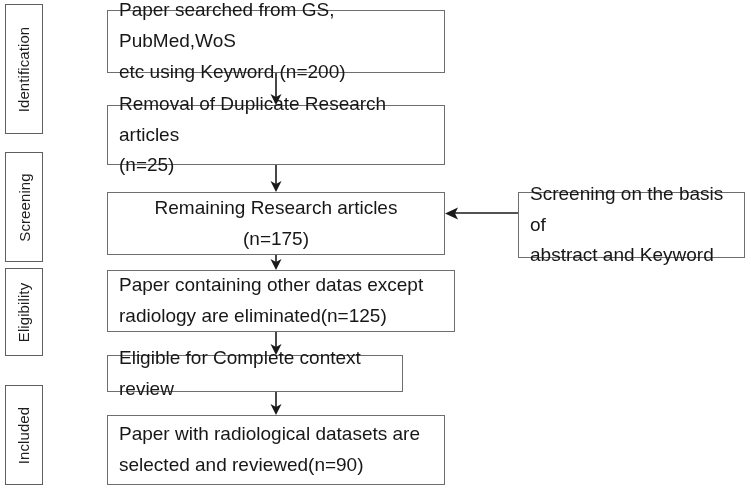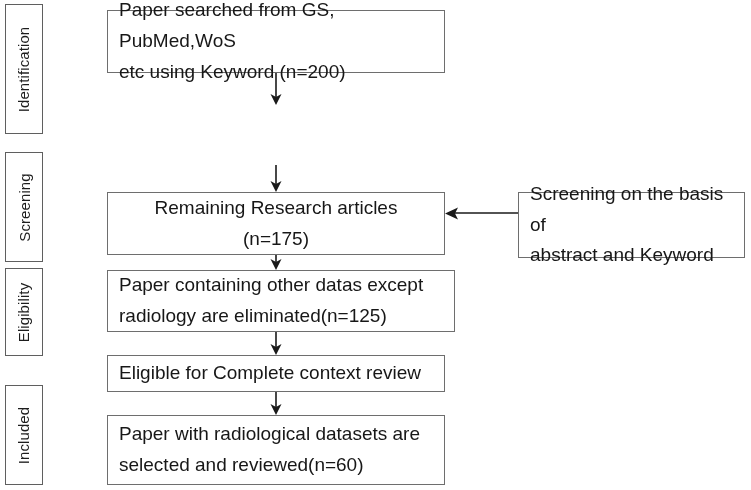--- a/index.html
+++ b/index.html
@@ -100,20 +100,24 @@
 etc using Keyword (n=200)</span>
   </div>
 
   <div class="arrow-v" style="left:267px; top:73px; height:32px;">
     <svg width="18" height="32" viewBox="0 0 18 32">
       <line x1="9" y1="0" x2="9" y2="26" stroke="#1a1a1a" stroke-width="1.6"></line>
       <path d="M 9 32 L 3.5 21 L 9 24 L 14.5 21 Z" fill="#1a1a1a"></path>
     </svg>
   </div>
 
+  <div class="flow-box vcenter" style="left:107px; top:105px; width:338px; height:60px;">
+    <span class="flow-text">Removal of Duplicate Research articles
+(n=25)</span>
+  </div>
 
   <div class="arrow-v" style="left:267px; top:165px; height:27px;">
     <svg width="18" height="27" viewBox="0 0 18 27">
       <line x1="9" y1="0" x2="9" y2="21" stroke="#1a1a1a" stroke-width="1.6"></line>
       <path d="M 9 27 L 3.5 16 L 9 19 L 14.5 16 Z" fill="#1a1a1a"></path>
     </svg>
   </div>
 
   <div class="flow-box centered" style="left:107px; top:192px; width:338px; height:63px;">
     <span class="flow-text">Remaining Research articles (n=175)</span>
@@ -143,29 +147,29 @@
 radiology are eliminated(n=125)</span>
   </div>
 
   <div class="arrow-v" style="left:267px; top:332px; height:23px;">
     <svg width="18" height="23" viewBox="0 0 18 23">
       <line x1="9" y1="0" x2="9" y2="17" stroke="#1a1a1a" stroke-width="1.6"></line>
       <path d="M 9 23 L 3.5 12 L 9 15 L 14.5 12 Z" fill="#1a1a1a"></path>
     </svg>
   </div>
 
-  <div class="flow-box vcenter" style="left:107px; top:355px; width:338px; height:37px;">
+  <div class="flow-box vcenter" style="left:107px; top:355px; width:296px; height:37px;">
     <span class="flow-text">Eligible for Complete context review</span>
   </div>
 
   <div class="arrow-v" style="left:267px; top:392px; height:23px;">
     <svg width="18" height="23" viewBox="0 0 18 23">
       <line x1="9" y1="0" x2="9" y2="17" stroke="#1a1a1a" stroke-width="1.6"></line>
       <path d="M 9 23 L 3.5 12 L 9 15 L 14.5 12 Z" fill="#1a1a1a"></path>
     </svg>
   </div>
 
   <div class="flow-box vcenter" style="left:107px; top:415px; width:338px; height:70px;">
     <span class="flow-text">Paper with radiological datasets are
-selected and reviewed(n=60)</span>
+selected and reviewed(n=90)</span>
   </div>
 
 </div>
 
 </body></html>

